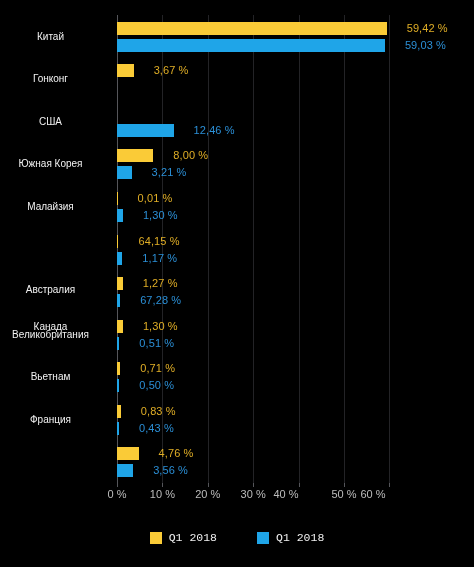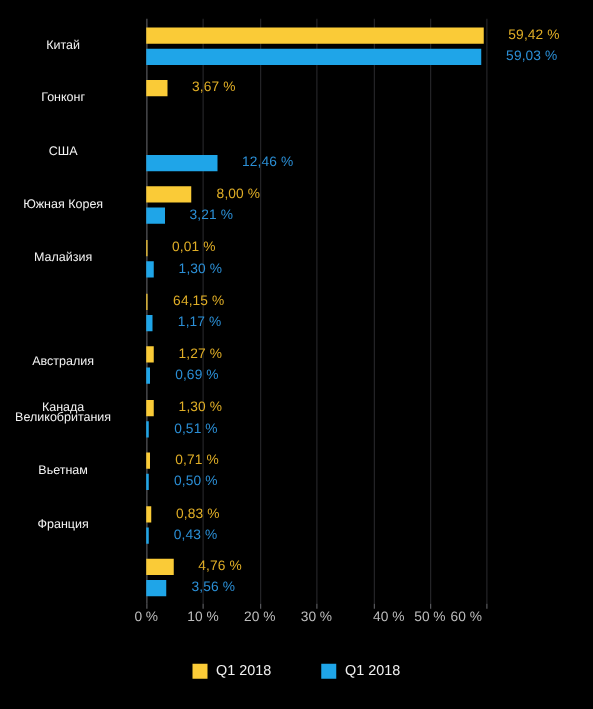--- a/index.html
+++ b/index.html
@@ -154,20 +154,21 @@
     width: 12px;
     height: 12px;
     flex: none;
   }
   .legend-swatch.s0 { background: #facb37; }
   .legend-swatch.s1 { background: #1fa5e8; }
   .legend-text {
     color: #f0f0f0;
     font-size: 11.5px;
     white-space: nowrap;
+    font-family: Liberation Mono, monospace;
   }
 </style>
 </head>
 <body>
 
 <div id="chart-root">
 
   <div id="cat-label-layer">
       <div class="cat-label" style="top: 14.7727px;">Китай</div>
       <div class="cat-label" style="top: 57.3182px;">Гонконг</div>
@@ -241,21 +242,21 @@
           <div class="bar-label s1">1,17 %</div>
         </div>
       </div>
       <div class="cat-group" style="top: 261.045px;">
         <div class="bar-row r0">
           <div class="bar s0" style="width: 5.76385px;"></div>
           <div class="bar-label s0">1,27 %</div>
         </div>
         <div class="bar-row r1">
           <div class="bar s1" style="width: 3.13154px;"></div>
-          <div class="bar-label s1">0,69 %</div>
+          <div class="bar-label s1">67,28 %</div>
         </div>
       </div>
       <div class="cat-group" style="top: 303.591px;">
         <div class="bar-row r0">
           <div class="bar s0" style="width: 5.9px;"></div>
           <div class="bar-label s0">1,30 %</div>
         </div>
         <div class="bar-row r1">
           <div class="bar s1" style="width: 2.31462px;"></div>
           <div class="bar-label s1">0,51 %</div>
@@ -296,21 +297,21 @@
   <div id="x-axis">
       <div class="xtick" style="left: 0px;"></div>
       <div class="xtick-label" style="left: 0px;">0 %</div>
       <div class="xtick" style="left: 45.3846px;"></div>
       <div class="xtick-label" style="left: 45.3846px;">10 %</div>
       <div class="xtick" style="left: 90.7692px;"></div>
       <div class="xtick-label" style="left: 90.7692px;">20 %</div>
       <div class="xtick" style="left: 136.154px;"></div>
       <div class="xtick-label" style="left: 136.154px;">30 %</div>
       <div class="xtick" style="left: 181.538px;"></div>
-      <div class="xtick-label" style="left: 194px;">40 %</div>
+      <div class="xtick-label" style="left: 169px;">40 %</div>
       <div class="xtick" style="left: 226.923px;"></div>
       <div class="xtick-label" style="left: 226.923px;">50 %</div>
       <div class="xtick" style="left: 272.308px;"></div>
       <div class="xtick-label" style="left: 256px;">60 %</div>
     </div>
 
   <div id="legend">
       <div class="legend-item">
         <span class="legend-swatch s0"></span>
         <span class="legend-text">Q1 2018</span>

